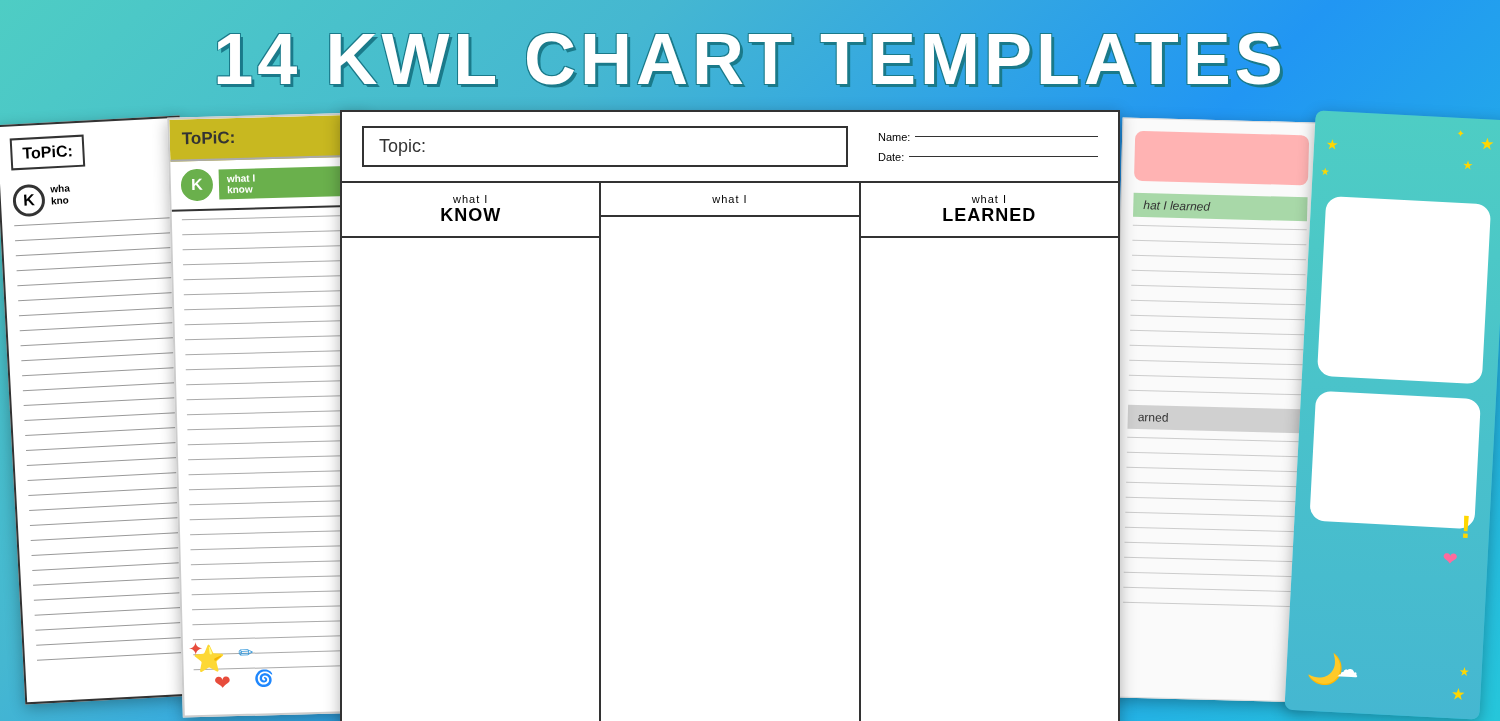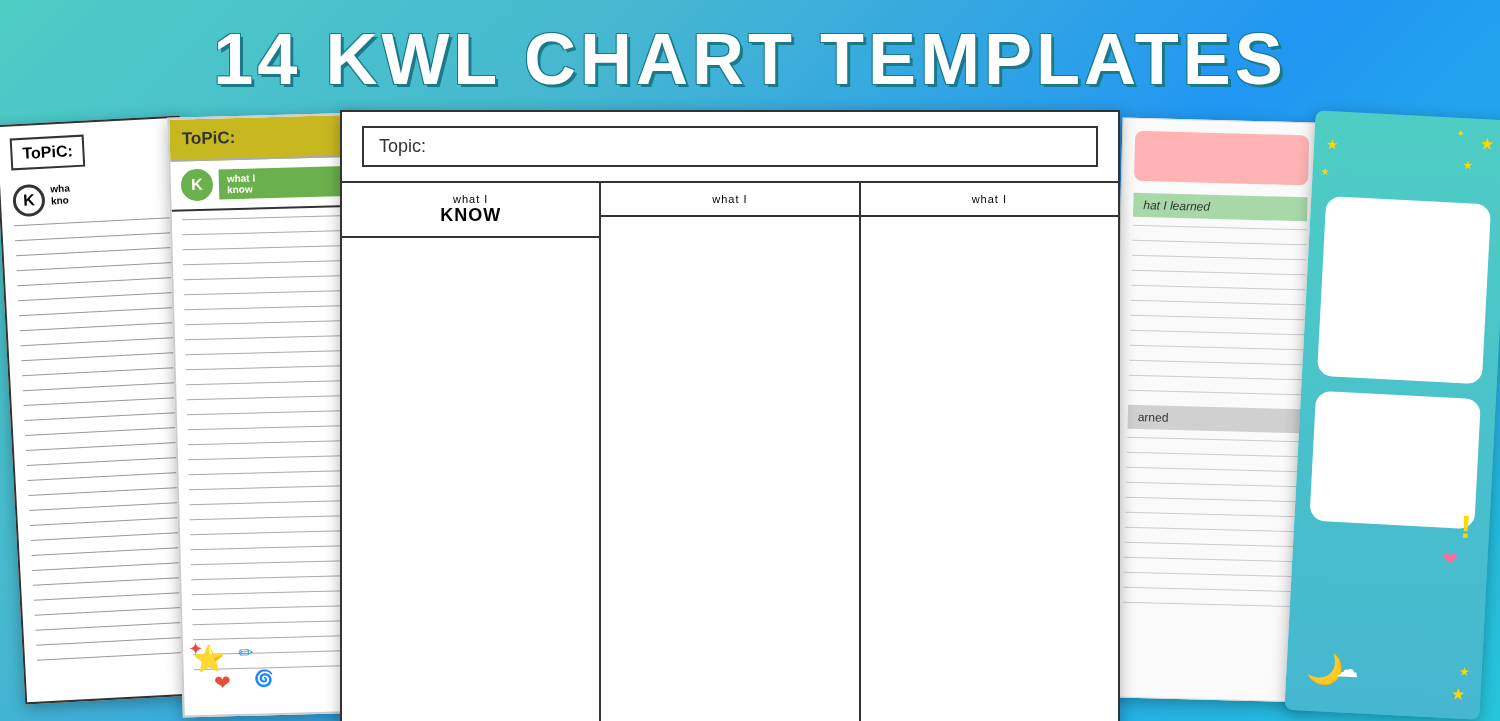--- a/index.html
+++ b/index.html
@@ -419,20 +419,30 @@
       <div style="position:absolute; bottom:40px; left:10px; font-size:26px;">⭐</div>
       <div style="position:absolute; bottom:20px; left:30px; font-size:20px; color:#e74c3c;">❤</div>
       <div style="position:absolute; bottom:50px; left:55px; font-size:18px; color:#3498db;">✏</div>
       <div style="position:absolute; bottom:25px; left:70px; font-size:16px; color:#27ae60;">🌀</div>
       <div style="position:absolute; bottom:55px; left:5px; font-size:18px; color:#e74c3c;">✦</div>
     </div>
 
     <div class="template-card card-main">
       <div class="topic-row">
         <div class="topic-input-box">Topic:</div>
+        <div class="name-date-area">
+          <div class="name-line">
+            <span>Name:</span>
+            <div class="name-underline"></div>
+          </div>
+          <div class="date-line">
+            <span>Date:</span>
+            <div class="name-underline"></div>
+          </div>
+        </div>
       </div>
 
       <div class="kwl-table">
 
         <div class="kwl-col">
           <div class="kwl-col-header">
             <span>what I</span>
             <span class="big-label">KNOW</span>
           </div>
           <div class="kwl-col-body"></div>
@@ -441,20 +451,21 @@
         <div class="kwl-col">
           <div class="kwl-col-header">
             <span>what I</span>
           </div>
           <div class="kwl-col-body"></div>
         </div>
 
         <div class="kwl-col">
           <div class="kwl-col-header">
             <span>what I</span>
+            <span class="big-label">LEARNED</span>
           </div>
           <div class="kwl-col-body"></div>
         </div>
       </div>
 
     </div>
 
     <div class="template-card card-fourth">
       <div class="pink-box"></div>
       <div class="green-section-label">hat I learned</div>

